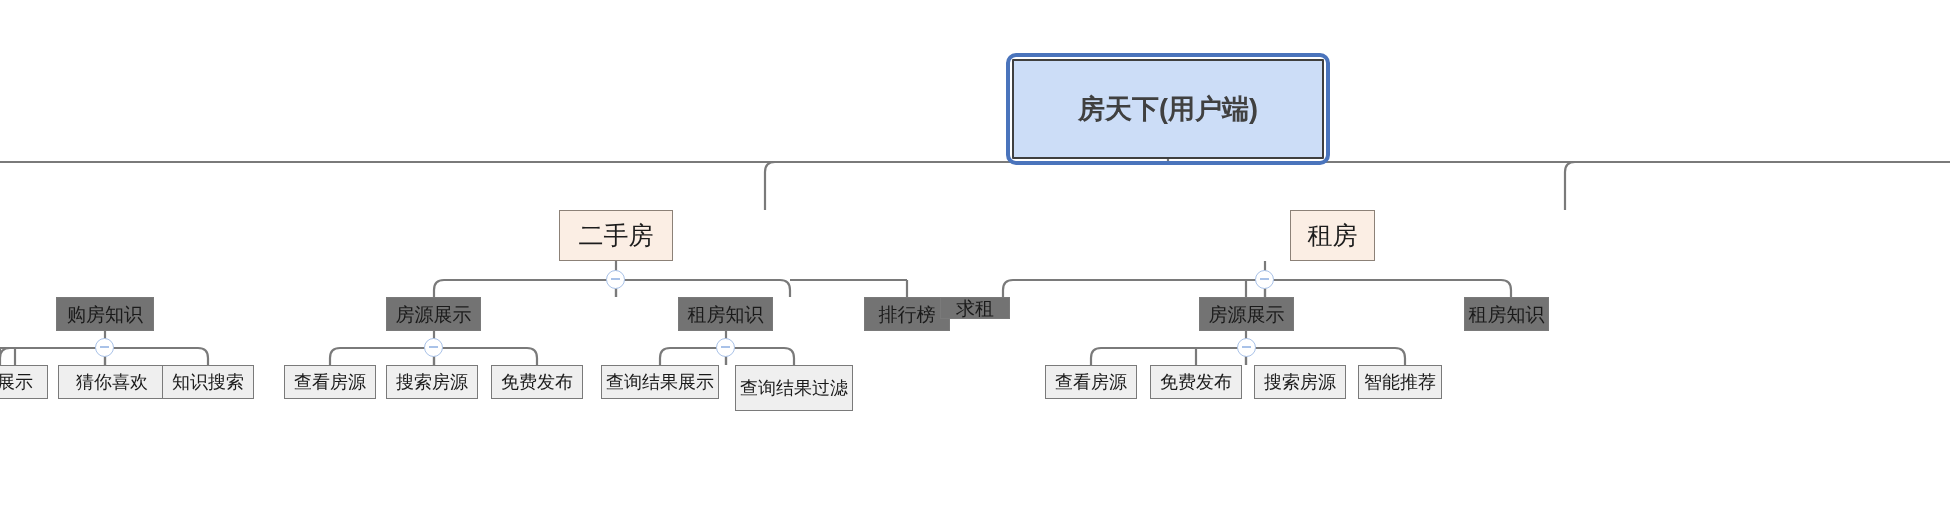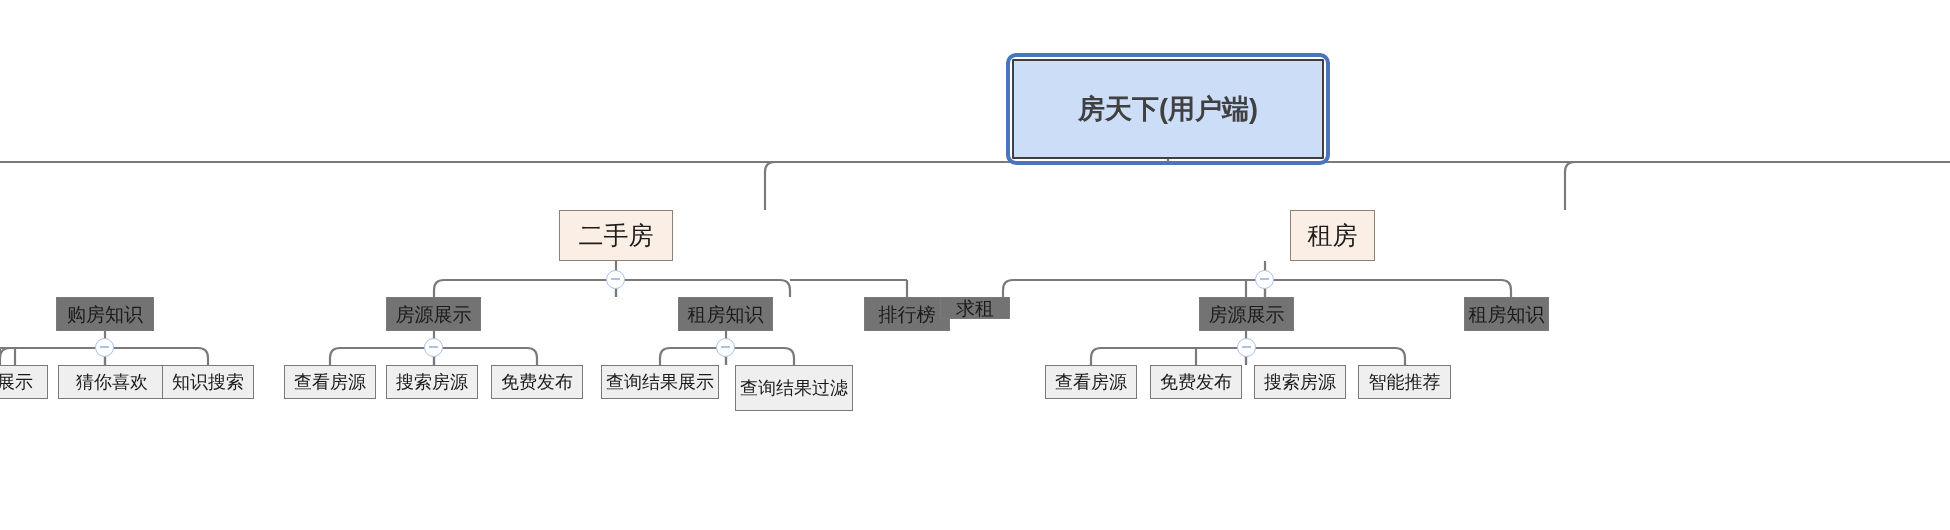--- a/index.html
+++ b/index.html
@@ -174,15 +174,15 @@
   <div class="node l4" style="left:284px; top:333px; width:92px; height:34px;">查看房源</div>
   <div class="node l4" style="left:386px; top:333px; width:92px; height:34px;">搜索房源</div>
   <div class="node l4" style="left:491px; top:333px; width:92px; height:34px;">免费发布</div>
 
   <div class="node l4" style="left:601px; top:333px; width:118px; height:34px;">查询结果展示</div>
   <div class="node l4" style="left:735px; top:333px; width:118px; height:46px;">查询结果过滤</div>
 
   <div class="node l4" style="left:1045px; top:333px; width:92px; height:34px;">查看房源</div>
   <div class="node l4" style="left:1150px; top:333px; width:92px; height:34px;">免费发布</div>
   <div class="node l4" style="left:1254px; top:333px; width:92px; height:34px;">搜索房源</div>
-  <div class="node l4" style="left:1358px; top:333px; width:93px; height:34px;">智能推荐</div>
+  <div class="node l4" style="left:1358px; top:333px; width:84px; height:34px;">智能推荐</div>
 
 </div>
 
 </body></html>

